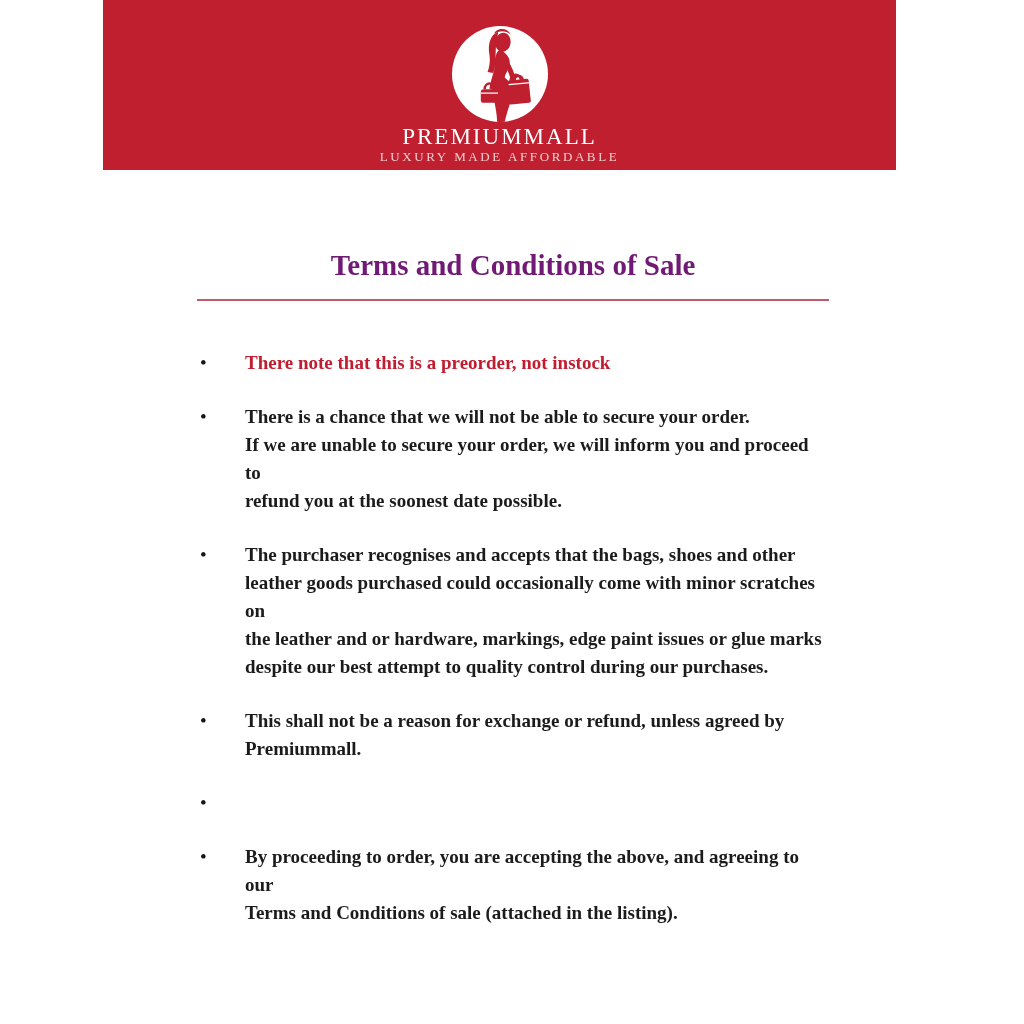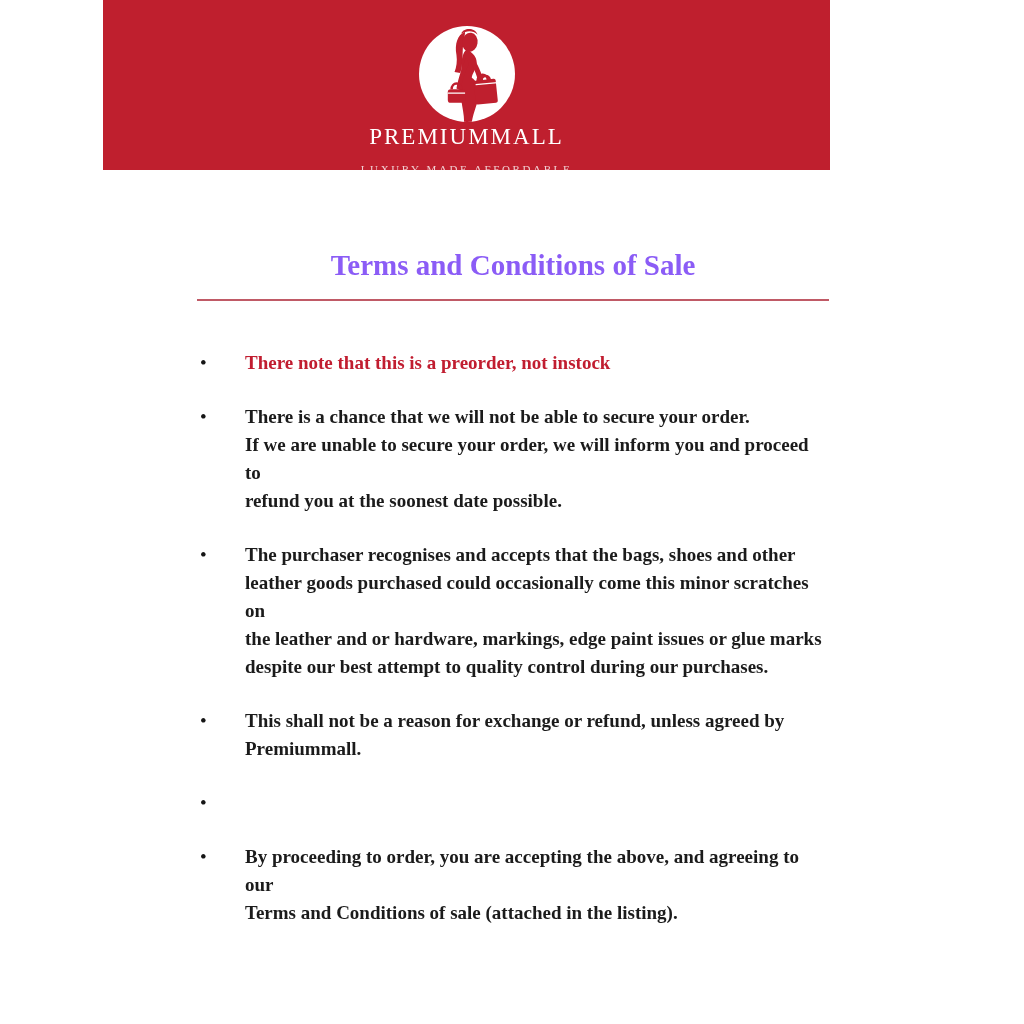--- a/index.html
+++ b/index.html
@@ -9,43 +9,43 @@
     --ink:#1b1b1b;
   }
   html,body{margin:0;padding:0;}
   body{
     width:1024px;height:1024px;position:relative;
     background:#ffffff;
     font-family:"Liberation Serif", serif;
     overflow:hidden;
   }
   .banner{
-    position:absolute;left:103px;top:0;width:727px;height:170px;
+    position:absolute;left:103px;top:0;width:793px;height:170px;
     background:var(--brand-red);
     text-align:center;
   }
   .logo-circle{
     width:96px;height:96px;margin:26px auto 0;
   }
   .brand-name{
     margin-top:3px;color:#ffffff;
     font-size:23px;line-height:24px;letter-spacing:2px;
     font-weight:normal;
   }
   .brand-tagline{
-    margin-top:15px;color:rgba(255,255,255,0.78);
-    font-size:11px;line-height:10px;letter-spacing:2.6px;
+    margin-top:3px;color:rgba(255,255,255,0.78);
+    font-size:13px;line-height:10px;letter-spacing:2.6px;
   }
   .page{
     position:absolute;left:197px;top:0;width:632px;
   }
   .doc-title{
     margin:247px 0 0 0;
     font-size:29px;line-height:36px;font-weight:bold;
-    text-align:center;color:#8b5cf6;
+    text-align:center;color:#701a75;
   }
   .title-rule{
     height:0;border:none;border-top:2px solid var(--rule-color);
     margin:16px 0 0 0;
   }
   .terms-list{
     list-style:none;margin:48px 0 0 0;padding:0;
   }
   .term-item{
     display:flex;align-items:flex-start;
@@ -141,21 +141,21 @@
 If we are unable to secure your order, we will inform you and proceed to
 refund you at the soonest date possible.</div>
     </div>
   </li>
 
   <li class="term-item">
     <span class="bullet">•</span>
     <div class="term-text">
 
       <div class="body-text">The purchaser recognises and accepts that the bags, shoes and other
-leather goods purchased could occasionally come this minor scratches on
+leather goods purchased could occasionally come with minor scratches on
 the leather and or hardware, markings, edge paint issues or glue marks
 despite our best attempt to quality control during our purchases.</div>
     </div>
   </li>
 
   <li class="term-item">
     <span class="bullet">•</span>
     <div class="term-text">
 
       <div class="body-text">This shall not be a reason for exchange or refund, unless agreed by

